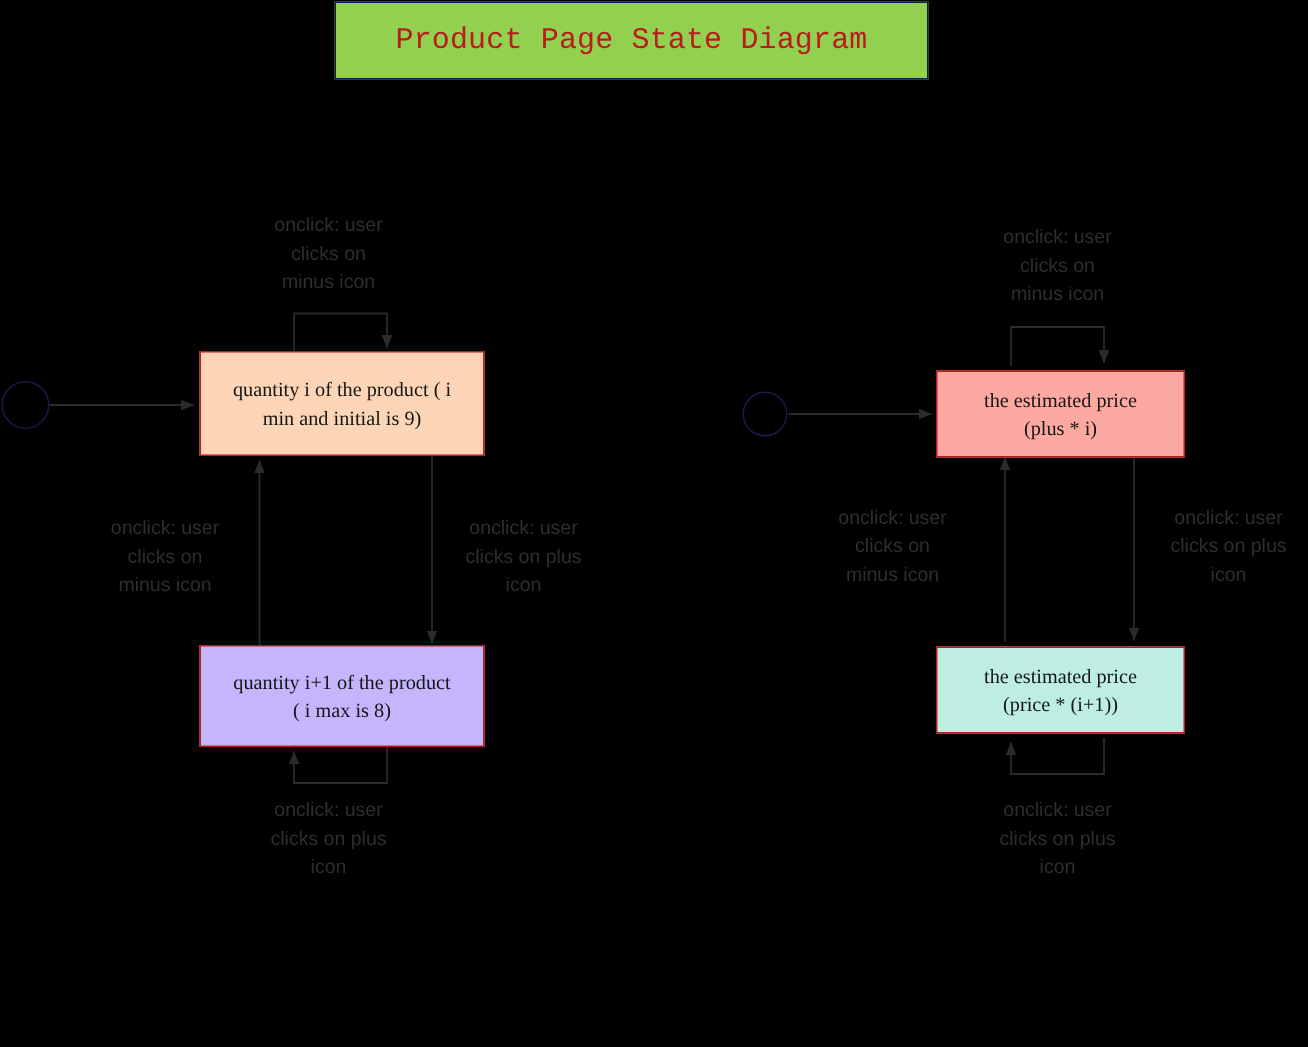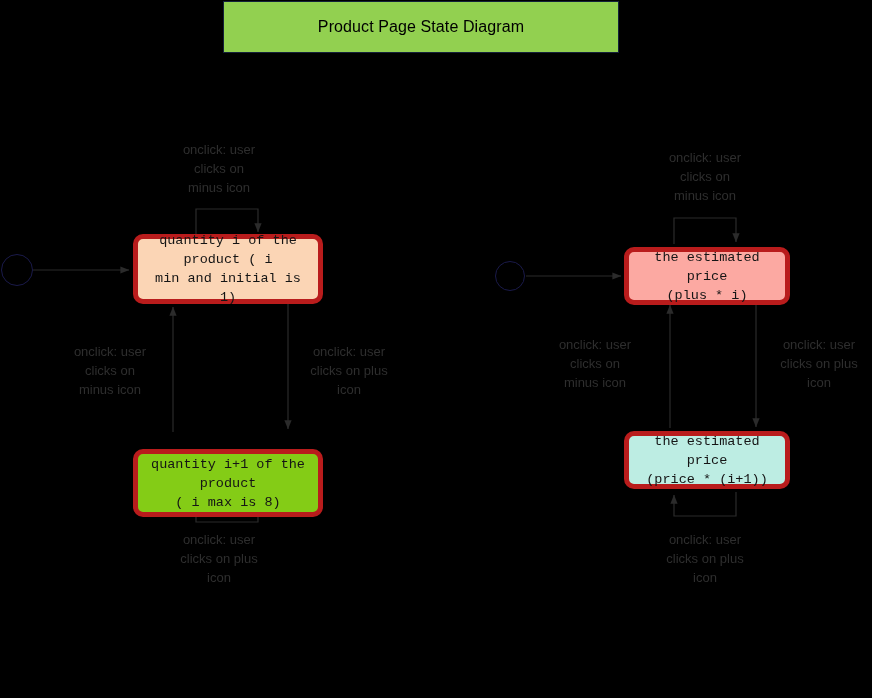--- a/index.html
+++ b/index.html
@@ -38,41 +38,41 @@
     width: 396px;
     height: 52px;
     background: #92D050;
     border: 1px solid #14213a;
     box-sizing: border-box;
     display: flex;
     align-items: center;
     justify-content: center;
   }
   .title-banner .title-text {
-    font-size: 16px;
-    color: #000000;
-    font-family: Liberation Sans, sans-serif;
+    font-size: 20px;
+    color: #b91c1c;
+    font-family: Liberation Mono, monospace;
     letter-spacing: 0.1px;
   }
 
   
   .state-box {
     position: absolute;
     box-sizing: border-box;
-    border-radius: 10px;
-    border: 5px solid #b91c1c;
+    border-radius: 0;
+    border: 1px solid #b91c1c;
     display: flex;
     align-items: center;
     justify-content: center;
     text-align: center;
     font-size: 13.5px;
     line-height: 19px;
     color: #151515;
     padding: 4px 8px;
-    font-family: Liberation Mono, monospace;
+    font-family: Liberation Serif, serif;
   }
 
   
   .start-node {
     position: absolute;
     box-sizing: border-box;
     border-radius: 50%;
     border: 1.6px solid #1a1a4a;
     background: #000000;
   }
@@ -143,24 +143,24 @@
     <g>
       <path d="M736,492 L736,516 L674,516 L674,495" fill="none" stroke="#2b2b2b" stroke-width="1.2" marker-end="url(#arrowhead)"></path>
     </g>
   </svg>
 
   <div class="start-node" style="left:1px; top:254px; width:32px; height:32px;"></div>
 
   <div class="start-node" style="left:495px; top:261px; width:30px; height:30px;"></div>
 
   <div class="state-box" style="left:133px; top:234px; width:190px; height:70px; background:#FBD5B5;">
-    <span><span>quantity i of the product  ( i</span><br><span>min and initial is 1)</span></span>
-  </div>
-
-  <div class="state-box" style="left:133px; top:449px; width:190px; height:68px; background:#84cc16;">
+    <span><span>quantity i of the product  ( i</span><br><span>min and initial is 9)</span></span>
+  </div>
+
+  <div class="state-box" style="left:133px; top:430px; width:190px; height:68px; background:#c4b5fd;">
     <span><span>quantity i+1 of the product</span><br><span>( i max is 8)</span></span>
   </div>
 
   <div class="state-box" style="left:624px; top:247px; width:166px; height:58px; background:#FCA9A2;">
     <span><span>the estimated price</span><br><span>(plus * i)</span></span>
   </div>
 
   <div class="state-box" style="left:624px; top:431px; width:166px; height:58px; background:#BDEDE3;">
     <span><span>the estimated price</span><br><span>(price * (i+1))</span></span>
   </div>

